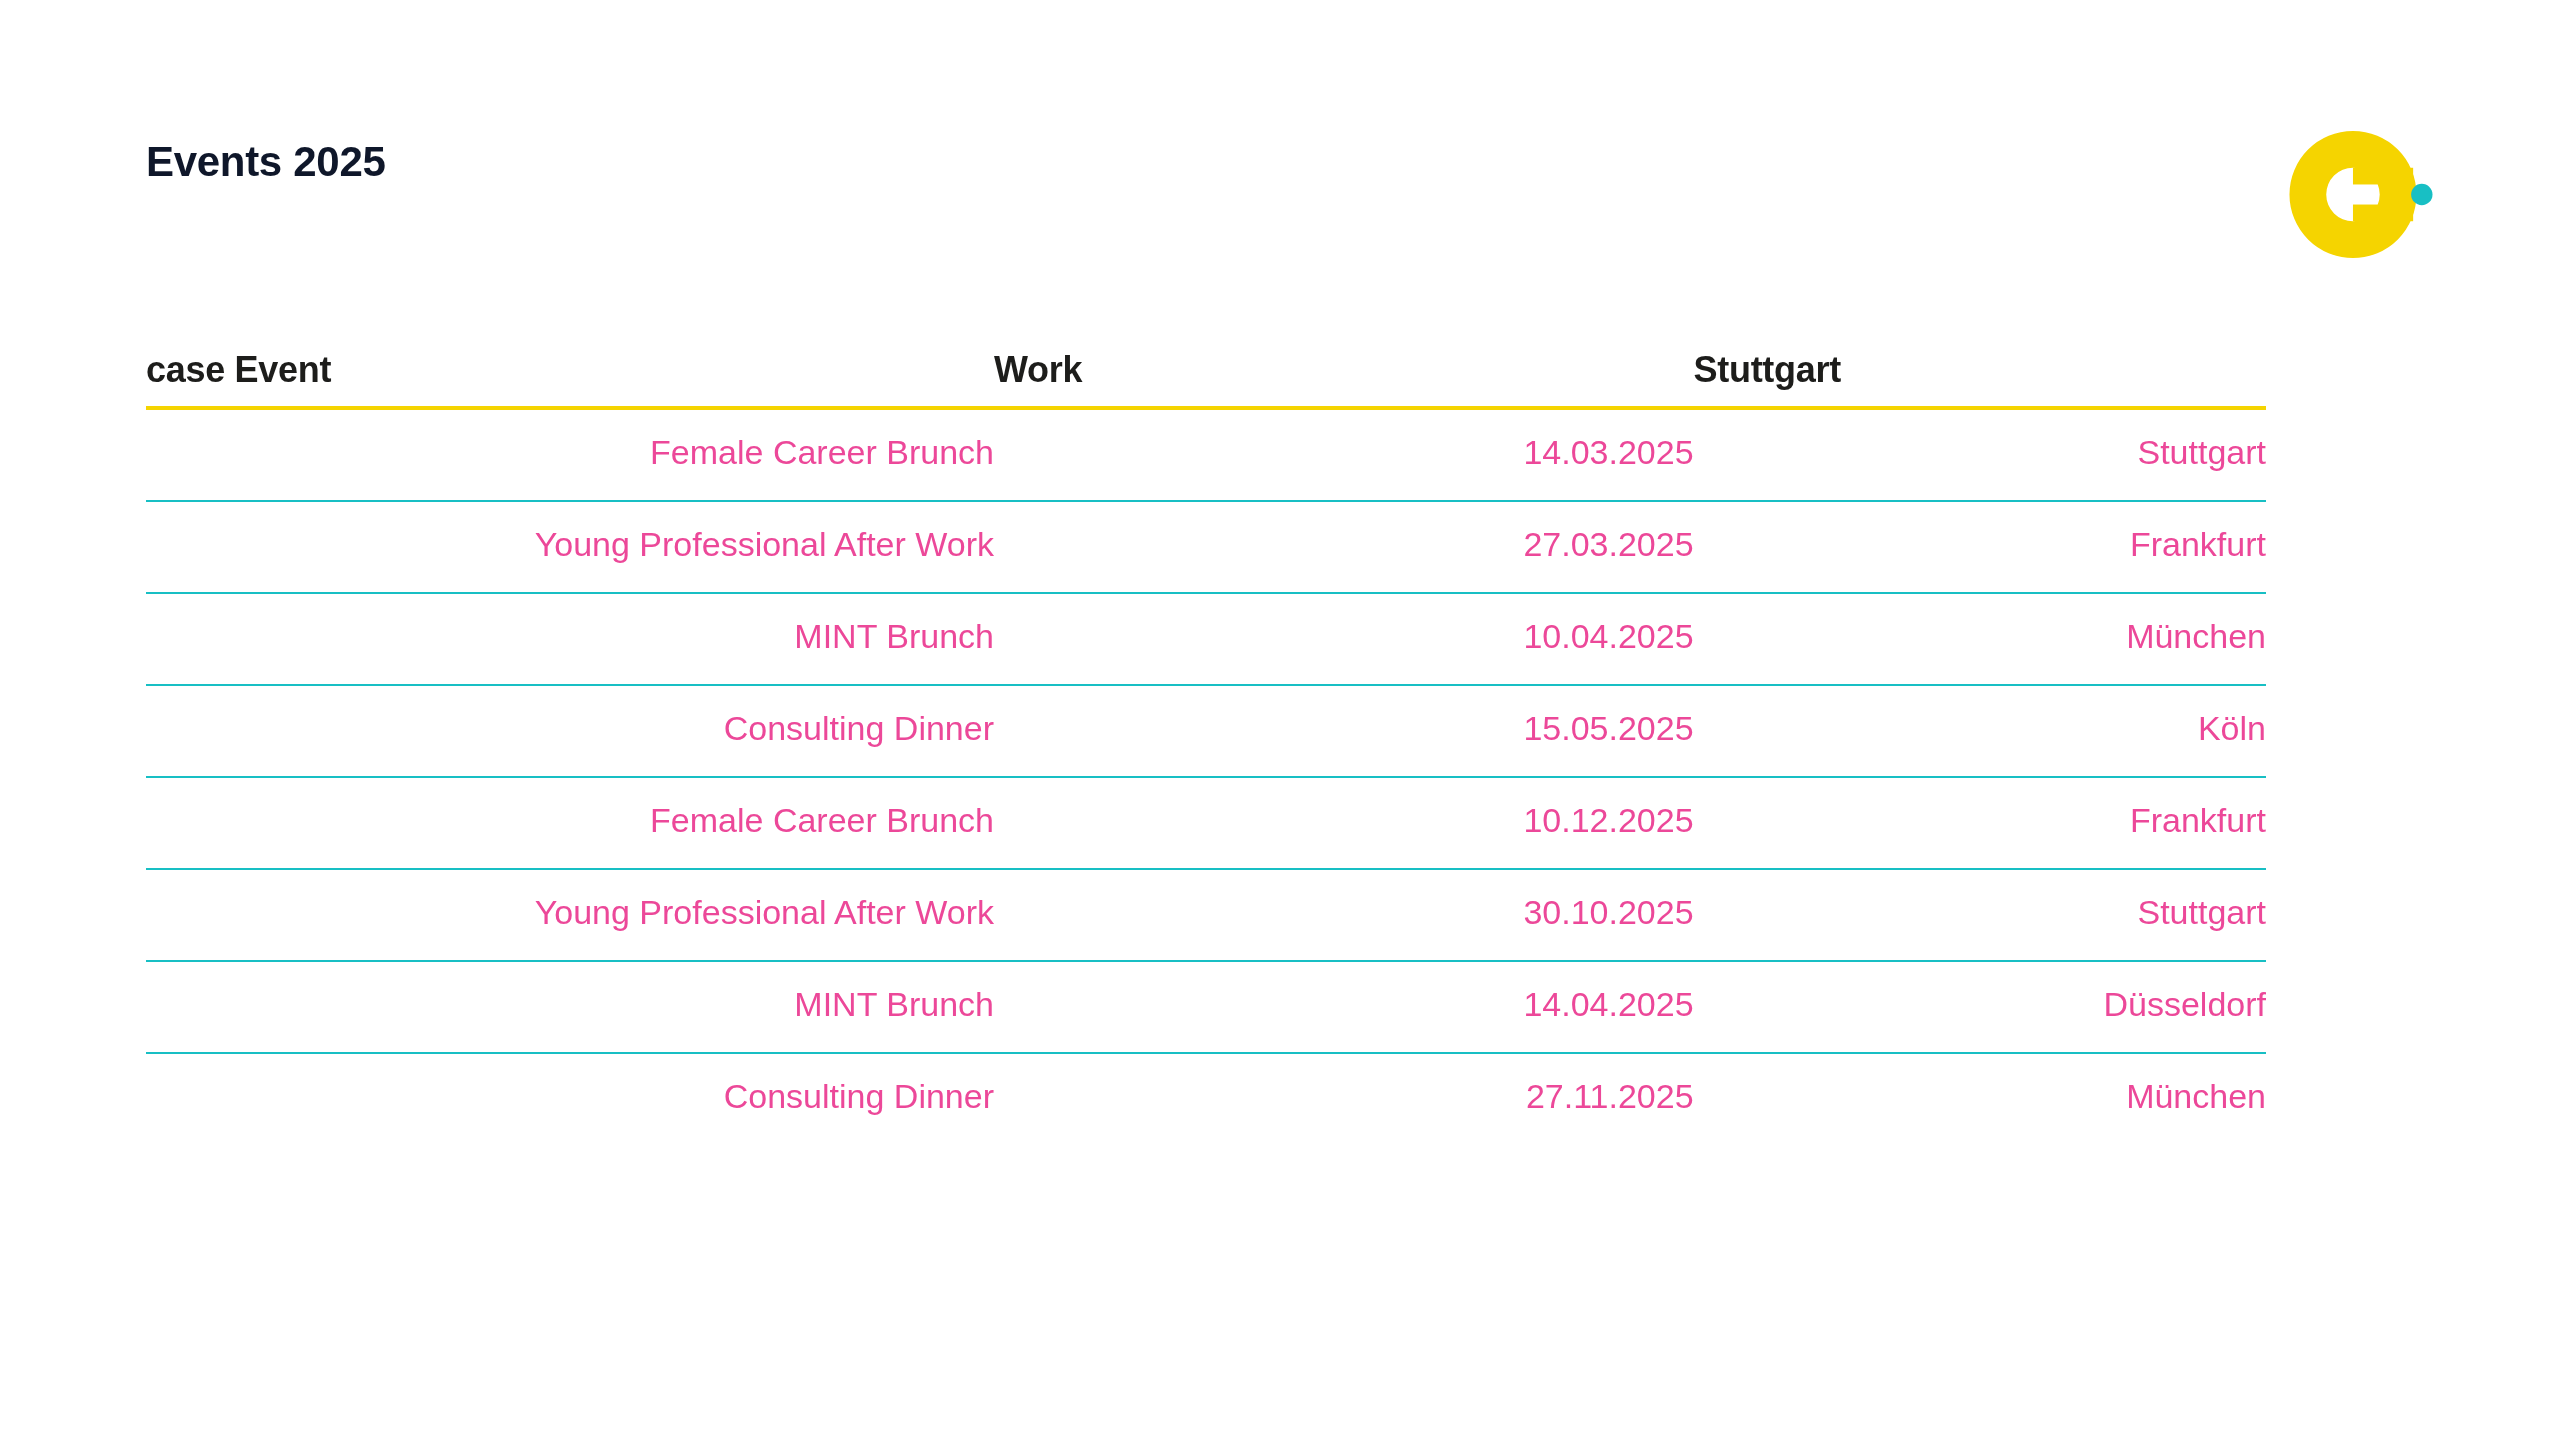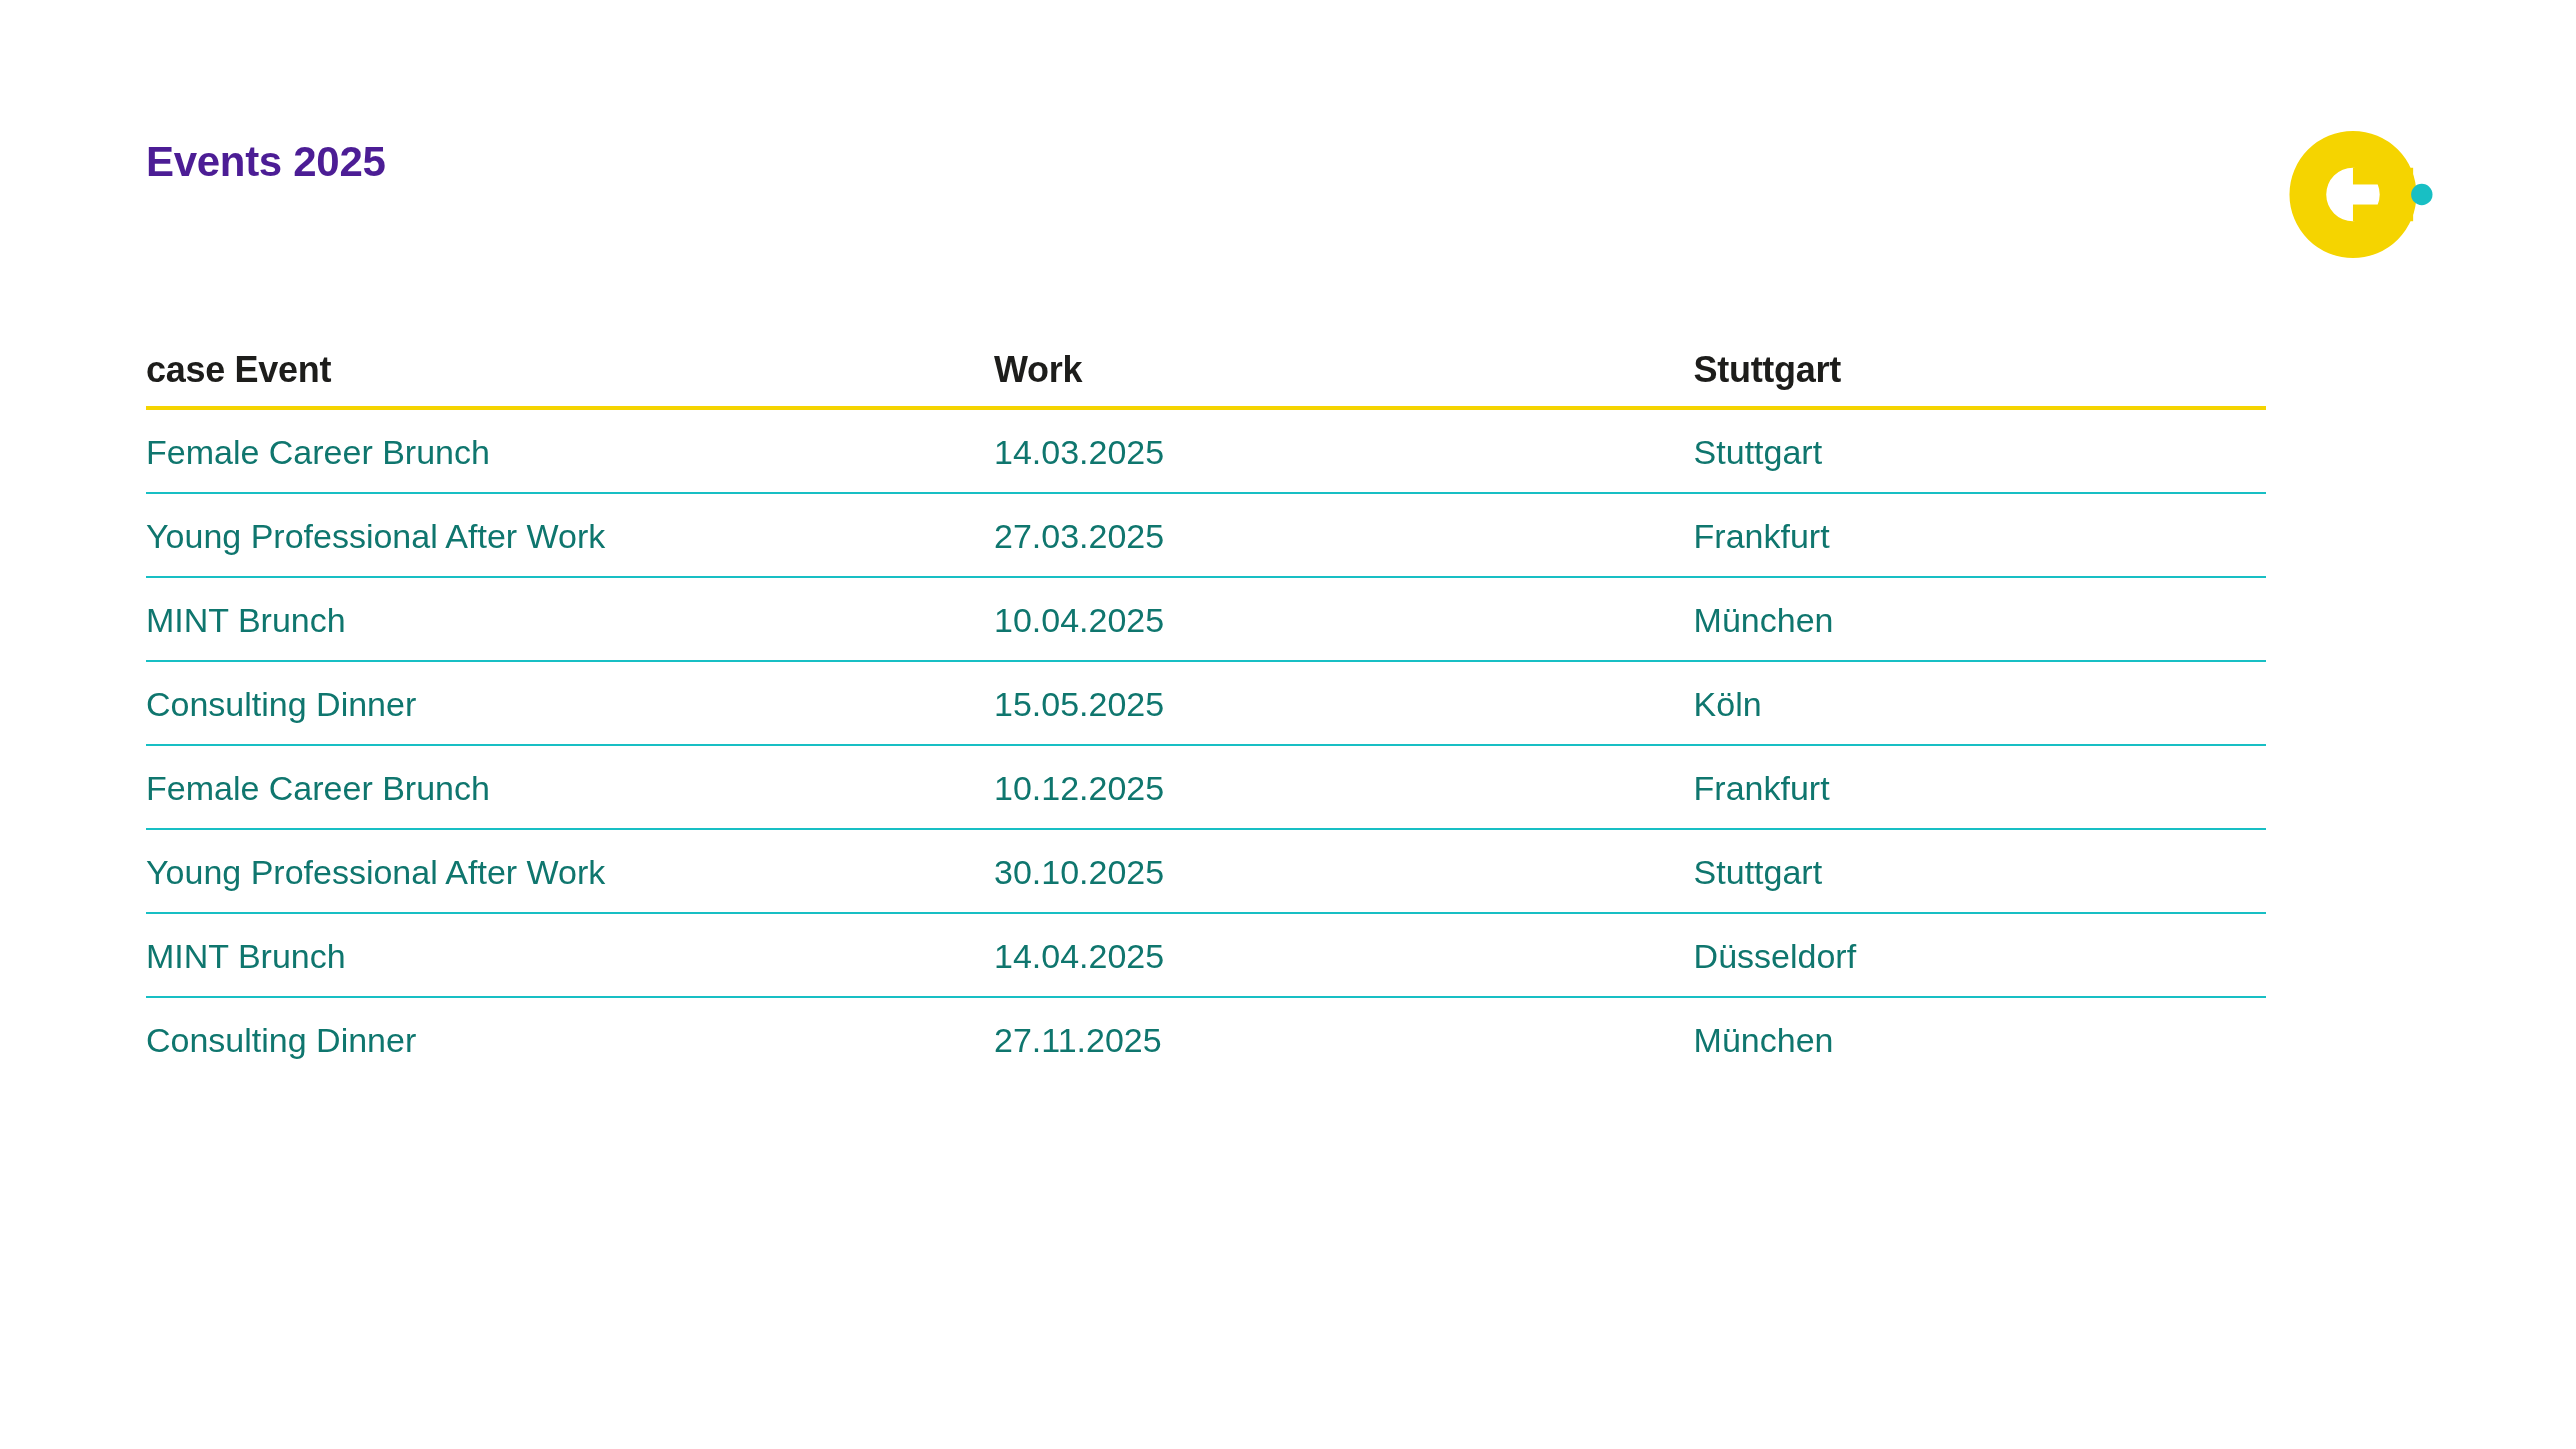--- a/index.html
+++ b/index.html
@@ -23,21 +23,21 @@
   }
 
   
   .page-title {
     position: absolute;
     left: 146px;
     top: 138px;
     font-size: 42px;
     font-weight: bold;
     letter-spacing: -0.3px;
-    color: #4c1d95;
+    color: #0f172a;
     white-space: nowrap;
   }
 
   
   .logo {
     position: absolute;
     left: 2289px;
     top: 131px;
     width: 148px;
     height: 127px;
@@ -64,23 +64,23 @@
     font-weight: bold;
     color: #1d1d1b;
     letter-spacing: -0.3px;
     padding: 0 0 14.8px 0;
     text-align: left;
     border-bottom: 4px solid #f5d400;
   }
   table.events td {
     font-size: 34px;
     font-weight: normal;
-    color: #0f766e;
-    text-align: left;
-    padding: 23px 0 20px 0;
+    color: #ec4899;
+    text-align: right;
+    padding: 23px 0 28px 0;
     border-bottom: 2.7px solid #18bfc4;
     white-space: nowrap;
   }
   table.events tr:last-child td {
     border-bottom: none;
   }
 </style>
 </head>
 <body>
 

